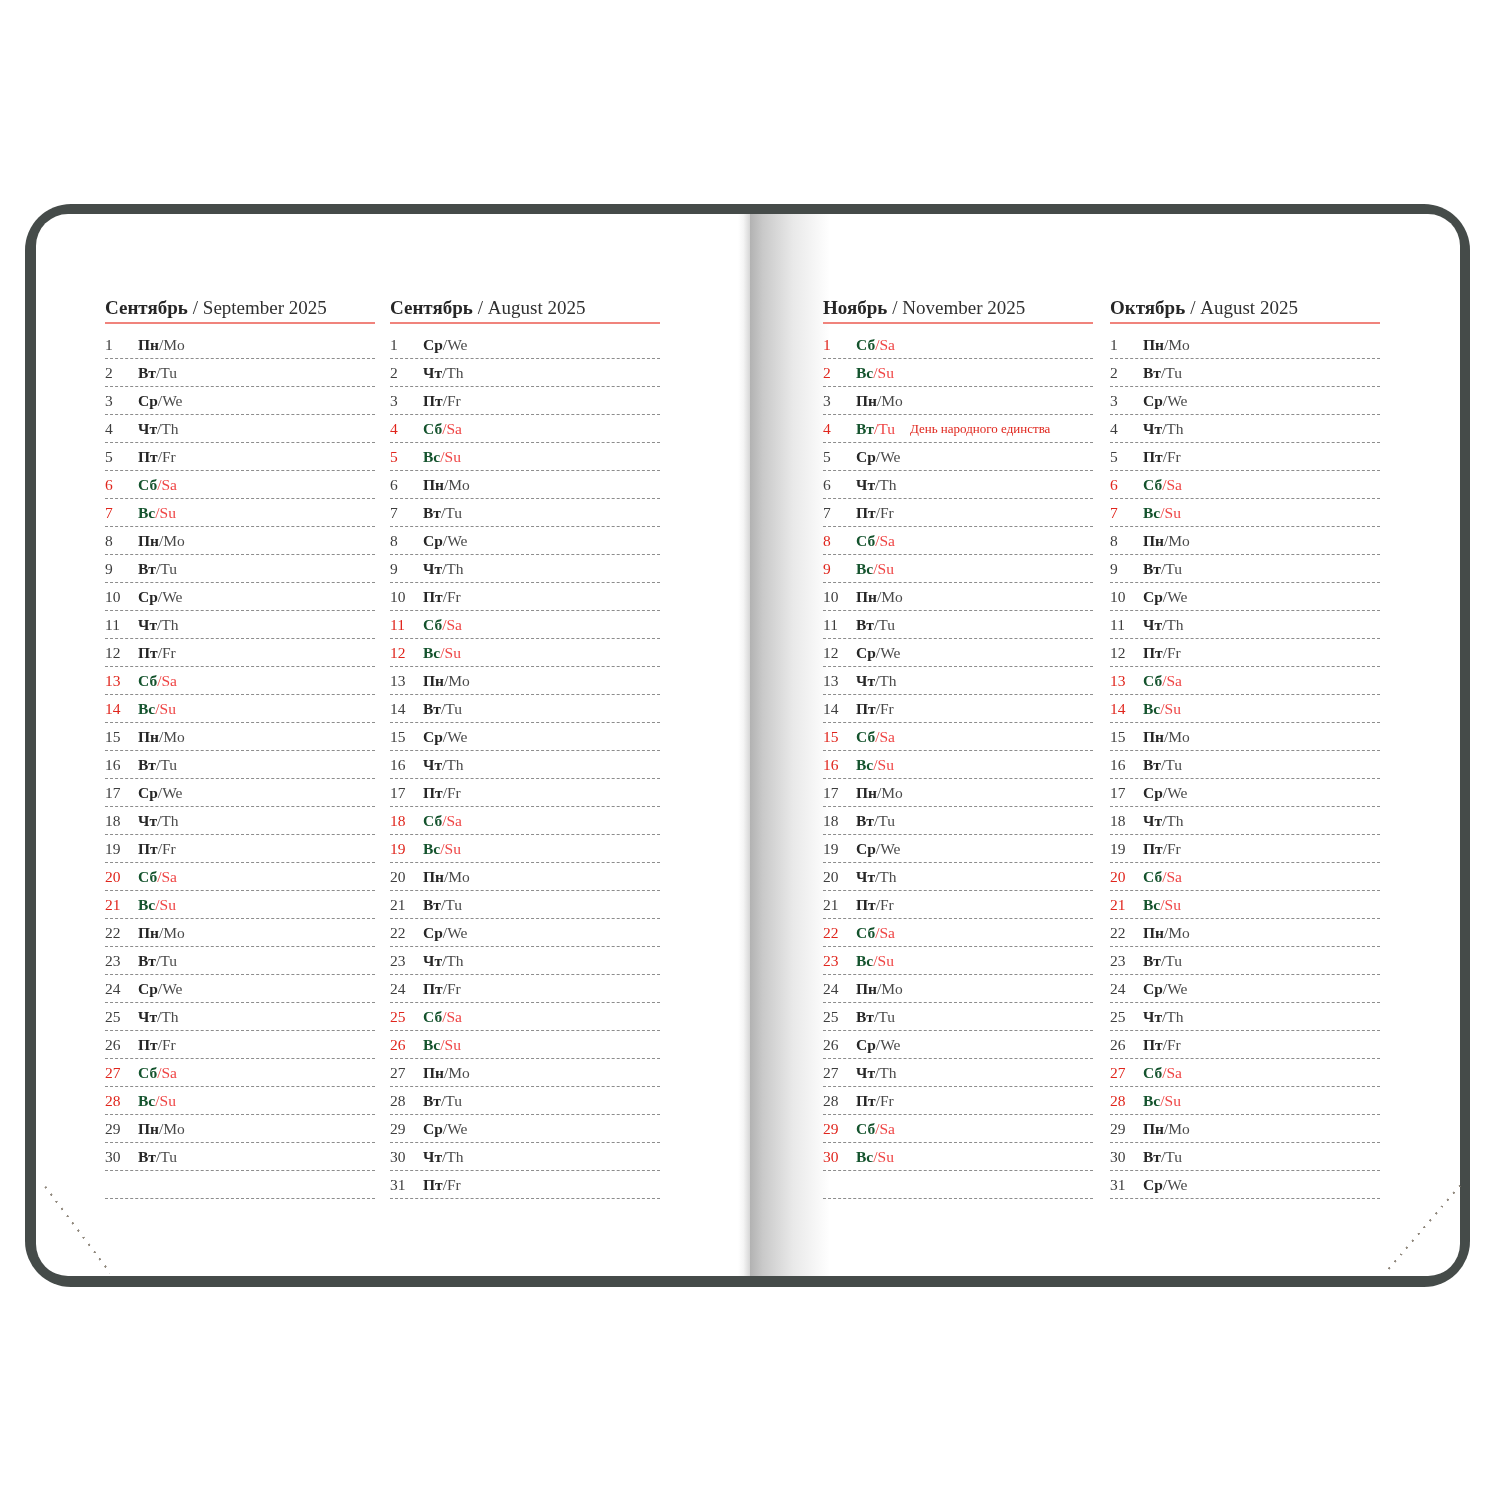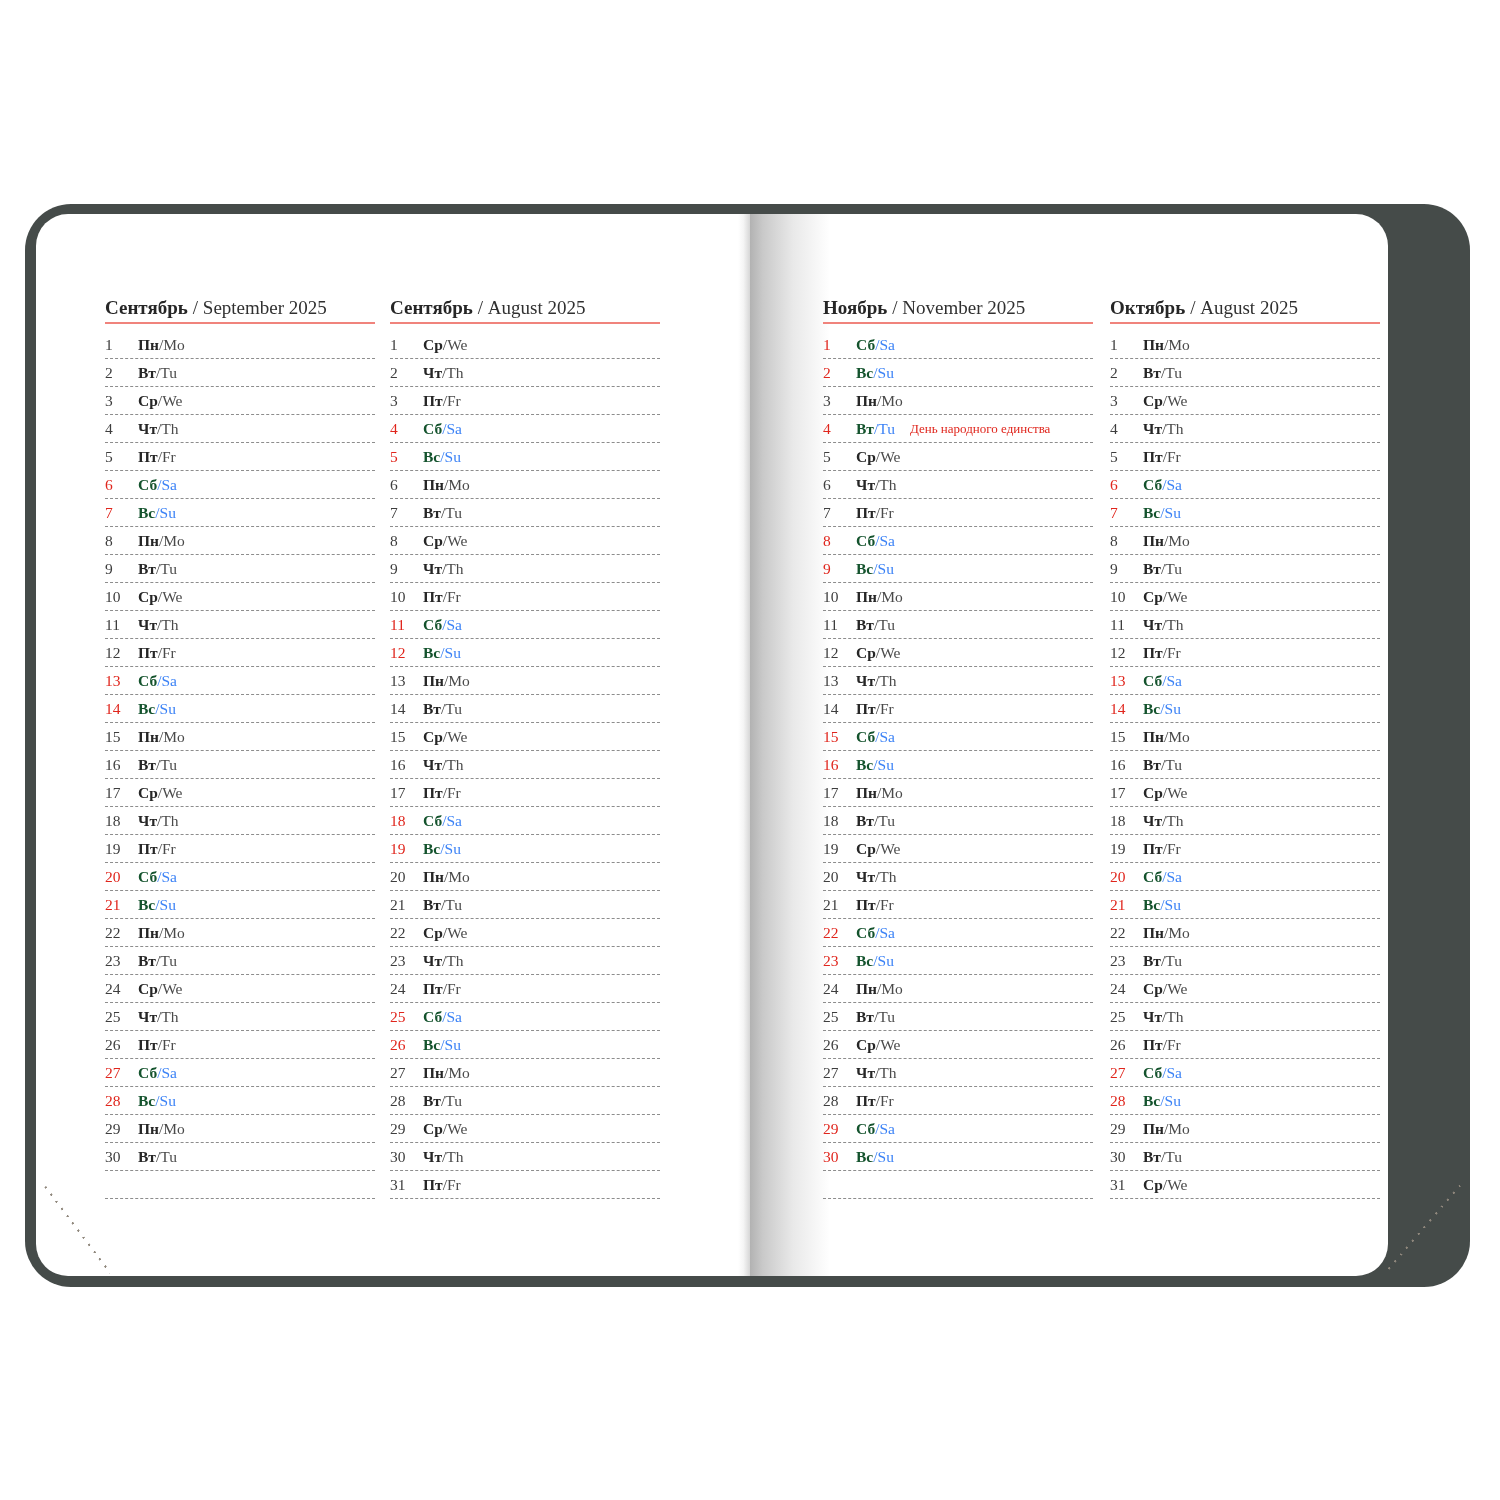--- a/index.html
+++ b/index.html
@@ -10,21 +10,21 @@
 
   
   .cover {
     position:absolute; left:25px; top:204px; width:1445px; height:1083px;
     background:#454b49; border-radius:46px;
   }
 
   
   .page { position:absolute; top:214px; height:1062px; background:#ffffff; }
   .page-left  { left:36px;  width:714px; border-radius:32px 0 0 32px; }
-  .page-right { left:750px; width:638px; border-radius:0 32px 32px 0;text-decoration:underline; }
+  .page-right { left:750px; width:710px; border-radius:0 32px 32px 0;text-decoration:underline; }
 
   
   .page-right::before {
     content:""; position:absolute; left:0; top:0; bottom:0; width:80px;
     background:linear-gradient(90deg,#b2b2b2 0%,#c9c9c9 16%,#e9e9e9 54%,#ffffff 100%);
     pointer-events:none;
   }
   .page-left::after {
     content:""; position:absolute; right:0; top:0; bottom:0; width:12px;
     background:linear-gradient(270deg,#d6d6d6 0%,#f5f5f5 55%,#ffffff 100%);
@@ -49,21 +49,21 @@
     height:27px; border-bottom:1px dashed #8d8d8d;
     display:flex; align-items:center;
     font-size:15.5px; white-space:nowrap; position:relative; z-index:2;
   }
   .day-num  { width:33px; color:#3d3d3d; flex:0 0 auto; }
   .abbr-ru  { font-weight:bold; color:#262626; }
   .abbr-en  { color:#4a4a4a; }
   .day-note { margin-left:15px; font-size:13px; color:#e0251c; }
   .day-row.red .day-num { color:#e0251c; }
   .day-row.red .abbr-ru { color:#14532d; }
-  .day-row.red .abbr-en { color:#3b82f6; }
+  .day-row.red .abbr-en { color:#ef4444; }
 
   
   .perf {
     position:absolute; height:2px; transform-origin:0 0; z-index:5;
     background:repeating-linear-gradient(90deg,#8f877c 0,#8f877c 2px,transparent 2px,transparent 9px);
   }
   .perf-left  { left:46px;   top:1186px; width:108px; transform:rotate(53deg); }
   .perf-right { left:1461px; top:1186px; width:112px; transform:rotate(130.6deg); }
 </style>
 </head>

